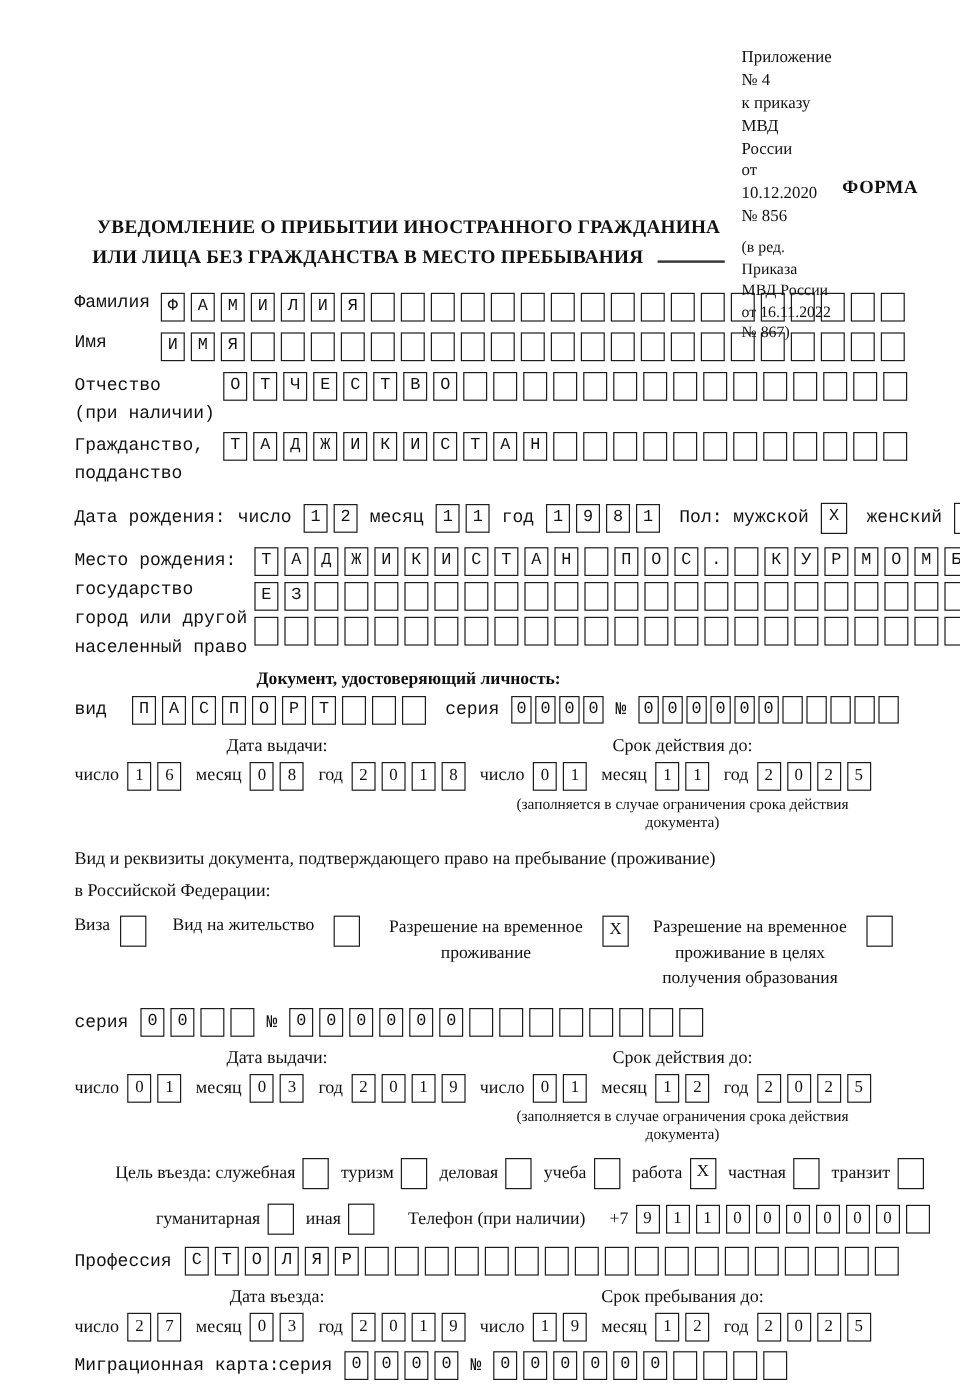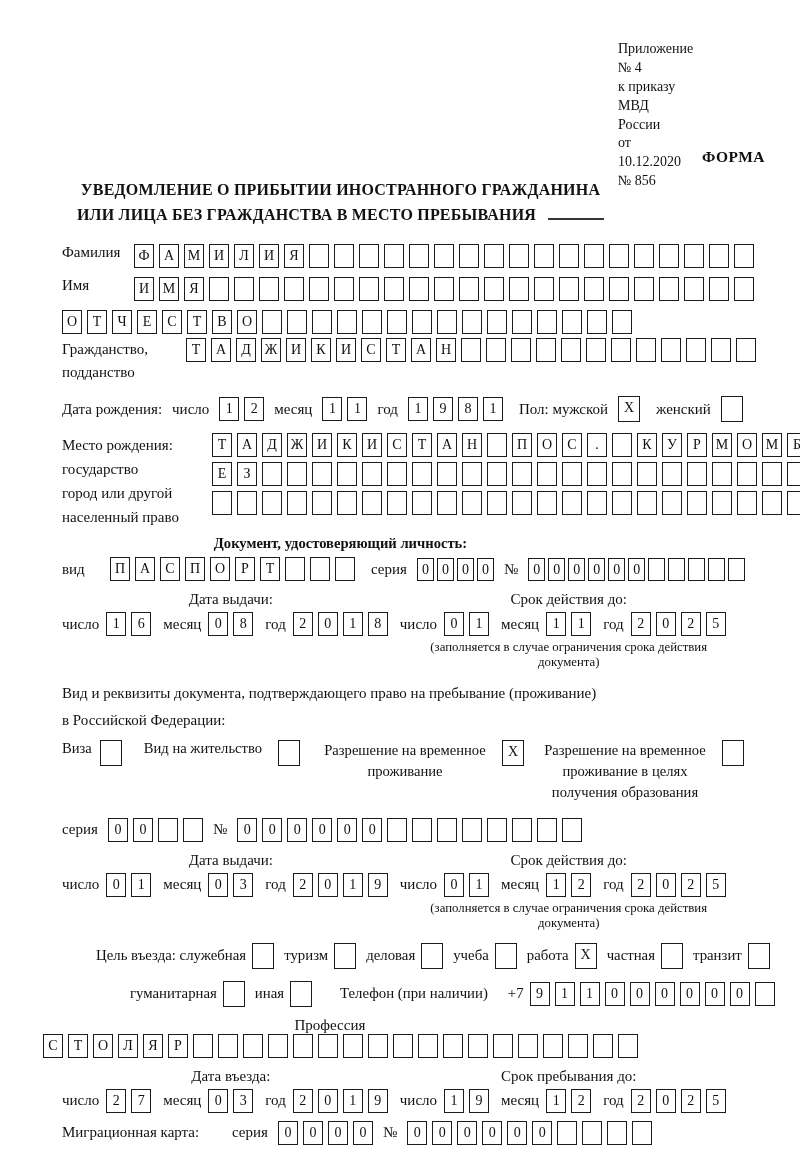--- a/index.html
+++ b/index.html
@@ -15,21 +15,21 @@
   .top-header .edition{font-size:13.2px;margin-top:6px;line-height:1.35;}
   .forma{position:absolute;top:148px;left:0;width:765px;text-align:right;font-weight:bold;font-size:15.5px;letter-spacing:.5px;}
   .header-spacer{height:140px;}
 
   
   .title{ text-align:center;font-weight:bold;font-size:16px;line-height:1.55;letter-spacing:.2px;}
   .blank-line{display:inline-block;width:56px;border-bottom:2.2px solid #333;margin-left:12px;vertical-align:baseline;}
   .section-heading{margin-top:24px;text-align:center;font-weight:bold;font-size:15px;letter-spacing:.2px;}
 
   
-  .row{display:flex;align-items:flex-start;margin-top:9px;white-space:nowrap;}
+  .row{display:flex;align-items:flex-start;margin-top:9px;white-space:nowrap;font-family:Liberation Mono, monospace;}
   .lbl{font-size:15px;flex:none;}
   .w72{width:72px;}
   .w124{width:124px;}
   .lblblock{flex:none;font-size:15px;line-height:1.55;}
 
   
   .cells{display:inline-flex;gap:5px;flex:none;vertical-align:middle;}
   .cell{
     display:inline-block;box-sizing:border-box;flex:none;
     width:20px;height:24px;border:1.6px solid #1c1c1c;background:#fff;
@@ -72,20 +72,24 @@
 </style>
 </head>
 <body>
 
 <div class="page">
 
   <div class="top-header">
     <div>Приложение № 4</div>
     <div>к приказу МВД России</div>
     <div>от 10.12.2020 № 856</div>
+    <div class="edition">
+      <div>(в ред. Приказа МВД России</div>
+      <div>от 16.11.2022 № 867)</div>
+    </div>
   </div>
   <div class="forma">ФОРМА</div>
   <div class="header-spacer"></div>
 
   <div class="title">
     <div>УВЕДОМЛЕНИЕ О ПРИБЫТИИ ИНОСТРАННОГО ГРАЖДАНИНА</div>
     <div>
       <span>ИЛИ ЛИЦА БЕЗ ГРАЖДАНСТВА В МЕСТО ПРЕБЫВАНИЯ</span><span class="blank-line"></span>
     </div>
   </div>
@@ -147,20 +151,24 @@
         <span class="cell"></span>
         <span class="cell"></span>
         <span class="cell"></span>
         <span class="cell"></span>
         <span class="cell"></span>
         <span class="cell"></span>
       </span>
   </div>
 
   <div class="row">
+    <span class="lblblock w124">
+      <div>Отчество</div>
+      <div>(при наличии)</div>
+    </span>
     <span class="cells">
         <span class="cell">О</span>
         <span class="cell">Т</span>
         <span class="cell">Ч</span>
         <span class="cell">Е</span>
         <span class="cell">С</span>
         <span class="cell">Т</span>
         <span class="cell">В</span>
         <span class="cell">О</span>
         <span class="cell"></span>
@@ -588,21 +596,21 @@
         <span class="cell">0</span>
         <span class="cell">0</span>
         <span class="cell">0</span>
         <span class="cell">0</span>
         <span class="cell">0</span>
         <span class="cell">0</span>
         <span class="cell"></span>
       </span>
   </div>
 
-  <div class="row" style="align-items:center;margin-top:10px;flex-direction:column;">
+  <div class="row" style="align-items:center;margin-top:10px;">
     <span class="lbl" style="width:92px;">Профессия</span>
     <span class="cells">
         <span class="cell">С</span>
         <span class="cell">Т</span>
         <span class="cell">О</span>
         <span class="cell">Л</span>
         <span class="cell">Я</span>
         <span class="cell">Р</span>
         <span class="cell"></span>
         <span class="cell"></span>

